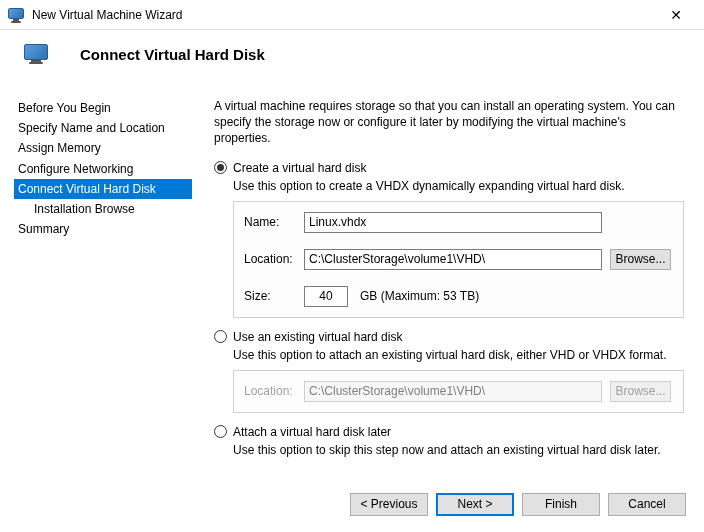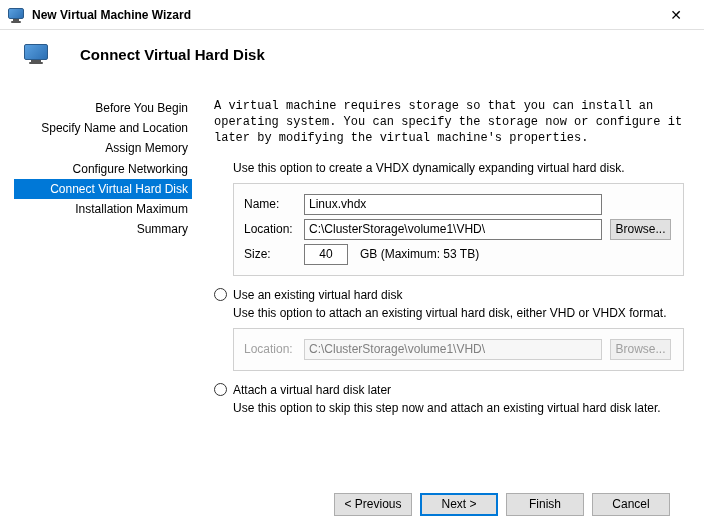--- a/index.html
+++ b/index.html
@@ -1,49 +1,49 @@
 <!DOCTYPE html>
 <html><head>
 <meta charset="utf-8">
 <style>
   * { box-sizing: border-box; margin: 0; padding: 0; font-family: "Segoe UI", Tahoma, sans-serif; font-size: 12px; }
   body { background: #fff; width: 704px; height: 532px; overflow: hidden; color: #000; }
   .titlebar { display: flex; align-items: center; height: 30px; padding: 0 8px; border-bottom: 1px solid #e0e0e0; }
   .titlebar .icon { width: 16px; height: 14px; margin-right: 8px; }
-  .titlebar .title { flex: 1; font-weight: bold; }
+  .titlebar .title { flex: 1; }
   .titlebar .close { width: 40px; text-align: center; font-size: 14px; cursor: default; }
   .header { display: flex; align-items: center; padding: 14px 24px 10px 24px; }
   .header .bigicon { width: 24px; height: 20px; margin-right: 32px; }
   .header .heading { font-size: 15px; font-weight: bold; }
   .body { display: flex; padding: 0 14px 0 14px; }
   .sidebar { width: 178px; padding-top: 24px; }
-  .sidebar-item { padding: 3.1px 4px; cursor: default; text-align: right; }
+  .sidebar-item { padding: 3.1px 4px; cursor: default; }
   .sidebar-item.selected { background: #0078d7; color: #fff; }
   .sidebar-item.sub { padding-left: 20px; }
   .main { flex: 1; padding: 24px 6px 0 22px; }
-  .intro { line-height: 1.35; margin-bottom: 14px; font-family: Liberation Mono, monospace; }
+  .intro { line-height: 1.35; margin-bottom: 14px; }
   .opt { margin-bottom: 12px; }
   .radio-row { display: flex; align-items: center; gap: 6px; margin-bottom: 4px; }
   .radio { width: 13px; height: 13px; border: 1px solid #333; border-radius: 50%; position: relative; background: #fff; }
   .radio.checked::after { content: ""; position: absolute; width: 7px; height: 7px; background: #333; border-radius: 50%; top: 2px; left: 2px; }
   .opt-desc { margin-left: 19px; margin-bottom: 8px; }
   .fieldblock { margin-left: 19px; border: 1px solid #d0d0d0; padding: 10px 10px 10px 10px; background: #fdfdfd; }
-  .fieldrow { display: flex; align-items: center; margin-bottom: 4px; gap: 8px; }
+  .fieldrow { display: flex; align-items: center; margin-bottom: 16px; gap: 8px; }
   .fieldrow:last-child { margin-bottom: 0; }
   .fieldlabel { width: 52px; }
   .textinput { border: 1px solid #7a7a7a; padding: 2px 4px; height: 21px; background: #fff; }
   .textinput.name { width: 298px; }
   .textinput.loc { width: 298px; }
   .textinput.size { width: 44px; text-align: center; }
   .browse-btn { border: 1px solid #adadad; background: #e1e1e1; height: 21px; width: 61px; text-align: center; line-height: 19px; cursor: default; }
   .browse-btn.disabled { color: #a0a0a0; border-color: #d0d0d0; background: #f0f0f0; }
   .disabled-label { color: #a0a0a0; }
   .textinput.disabled { color: #808080; background: #f7f7f7; border-color: #d0d0d0; }
   .sizeunit { margin-left: 4px; }
-  .buttonbar { position: absolute; bottom: 16px; right: 34px; display: flex; gap: 8px; border-radius: 7px; }
+  .buttonbar { position: absolute; bottom: 16px; right: 18px; display: flex; gap: 8px; border-radius: 7px; }
   .btn { border: 1px solid #adadad; background: #e1e1e1; height: 23px; width: 78px; text-align: center; line-height: 21px; cursor: default; }
   .btn.primary { border: 2px solid #0078d7; line-height: 19px; }
   
   .mon { display:inline-block; }
   .mon .screen { background: linear-gradient(135deg,#5aa0e0,#2c6fb3); border:1px solid #2a5a8a; border-radius:2px; }
   .mon .stand { width:40%; height:2px; background:#555; margin:0 auto; }
   .mon .base { width:60%; height:2px; background:#555; margin:0 auto; border-radius:1px; }
 </style>
 </head>
 <body>
@@ -67,28 +67,32 @@
   <span class="heading">Connect Virtual Hard Disk</span>
 </div>
 
 <div class="body">
   <div class="sidebar">
     <div class="sidebar-item">Before You Begin</div>
     <div class="sidebar-item">Specify Name and Location</div>
     <div class="sidebar-item">Assign Memory</div>
     <div class="sidebar-item">Configure Networking</div>
     <div class="sidebar-item selected">Connect Virtual Hard Disk</div>
-    <div class="sidebar-item sub">Installation Maximum</div>
+    <div class="sidebar-item sub">Installation Browse</div>
     <div class="sidebar-item">Summary</div>
   </div>
 
   <div class="main">
     <div class="intro">A virtual machine requires storage so that you can install an operating system. You can specify the storage now or configure it later by modifying the virtual machine's properties.</div>
 
     <div class="opt">
+      <div class="radio-row">
+        <span class="radio checked"></span>
+        <span>Create a virtual hard disk</span>
+      </div>
       <div class="opt-desc">Use this option to create a VHDX dynamically expanding virtual hard disk.</div>
       <div class="fieldblock">
         <div class="fieldrow">
           <span class="fieldlabel">Name:</span>
           <input class="textinput name" value="Linux.vhdx" style="">
         </div>
         <div class="fieldrow">
           <span class="fieldlabel">Location:</span>
           <input class="textinput loc" value="C:\ClusterStorage\volume1\VHD\" style="">
           <span class="browse-btn">Browse...</span>

